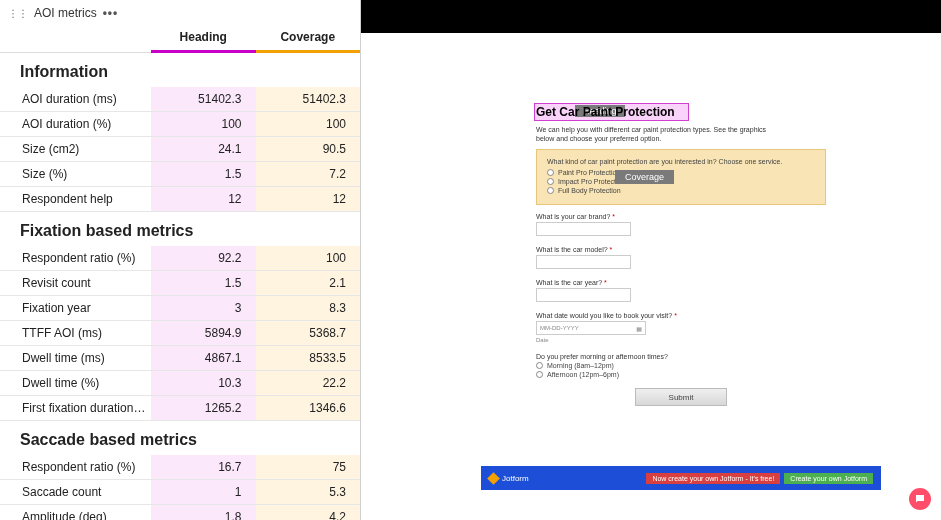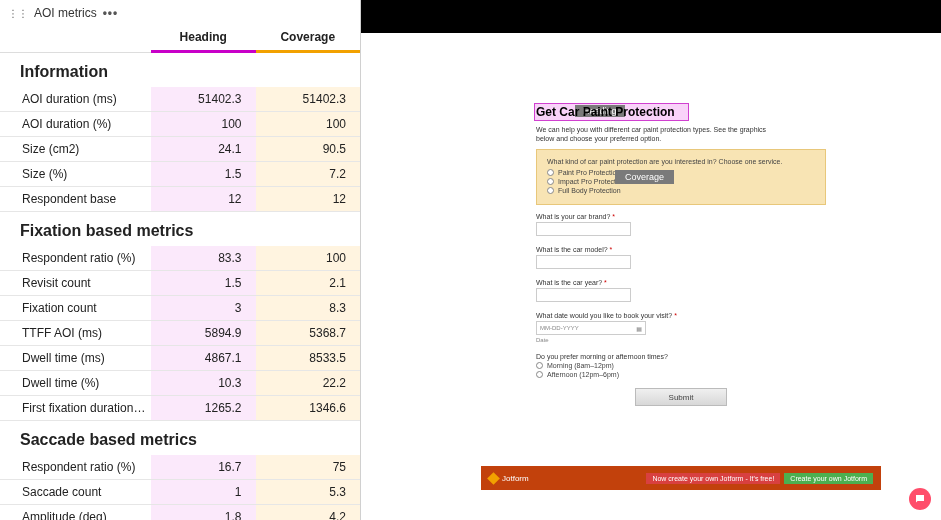--- a/index.html
+++ b/index.html
@@ -37,21 +37,21 @@
 .opt { display:flex; align-items:center; gap:4px; margin-bottom:2px; }
 .opt .radio { width:7px; height:7px; border:1px solid #888; border-radius:50%; background:#fff; }
 .cov-label { position:absolute; left:78px; top:20px; background:#7a7a7a; color:#fff; font-size:9px; padding:2px 10px; }
 .field { margin-bottom:10px; }
 .field .flabel { font-size:7px; color:#333; margin-bottom:2px; }
 .field .req { color:#c00; }
 .field .inp { border:1px solid #ccc; height:14px; width:95px; background:#fff; }
 .field .date-inp { border:1px solid #ccc; height:14px; width:110px; background:#fff; font-size:6px; color:#888; padding:1px 3px; display:flex; align-items:center; justify-content:space-between;}
 .field .hint{font-size:6px;color:#888;margin-top:2px;}
 .submit-btn { width:92px; height:18px; margin:8px auto 0 auto; background:linear-gradient(#f0f0f0,#d8d8d8); border:1px solid #bbb; font-size:8px; display:flex; align-items:center; justify-content:center; color:#444;}
-.jotform-bar { position:absolute; left:120px; bottom:30px; width:400px; height:20px; background:#c2410c; display:flex; align-items:center; padding:12px 8px; font-size:8px; color:#fff; justify-content:space-between;}
+.jotform-bar { position:absolute; left:120px; bottom:30px; width:400px; height:20px; background:#1d4ed8; display:flex; align-items:center; padding:12px 8px; font-size:8px; color:#fff; justify-content:space-between;}
 .jotform-bar .jf-left { display:flex; align-items:center; gap:4px;}
 .jf-pencil{width:9px;height:9px;background:#f2a100;transform:rotate(45deg);}
 .jf-cta1{background:#d84040;padding:2px 6px;font-size:7px;}
 .jf-cta2{background:#4caf50;padding:2px 6px;font-size:7px;}
 .jf-right{display:flex;gap:4px;}
 .chat-bubble{position:absolute;right:10px;bottom:10px;width:22px;height:22px;border-radius:50%;background:#ff4d6a;display:flex;align-items:center;justify-content:center;}
 .chat-bubble svg{width:12px;height:12px;fill:#fff;}
 </style>
 </head>
 <body>
@@ -84,37 +84,37 @@
           <div class="lbl">Size (cm2)</div>
           <div class="cell h">24.1</div>
           <div class="cell c">90.5</div>
         </div>
         <div class="row">
           <div class="lbl">Size (%)</div>
           <div class="cell h">1.5</div>
           <div class="cell c">7.2</div>
         </div>
         <div class="row">
-          <div class="lbl">Respondent base</div>
+          <div class="lbl">Respondent help</div>
           <div class="cell h">12</div>
           <div class="cell c">12</div>
         </div>
         <div class="section-h">Fixation based metrics</div>
         <div class="row">
           <div class="lbl">Respondent ratio (%)</div>
-          <div class="cell h">83.3</div>
+          <div class="cell h">92.2</div>
           <div class="cell c">100</div>
         </div>
         <div class="row">
           <div class="lbl">Revisit count</div>
           <div class="cell h">1.5</div>
           <div class="cell c">2.1</div>
         </div>
         <div class="row">
-          <div class="lbl">Fixation count</div>
+          <div class="lbl">Fixation year</div>
           <div class="cell h">3</div>
           <div class="cell c">8.3</div>
         </div>
         <div class="row">
           <div class="lbl">TTFF AOI (ms)</div>
           <div class="cell h">5894.9</div>
           <div class="cell c">5368.7</div>
         </div>
         <div class="row">
           <div class="lbl">Dwell time (ms)</div>

